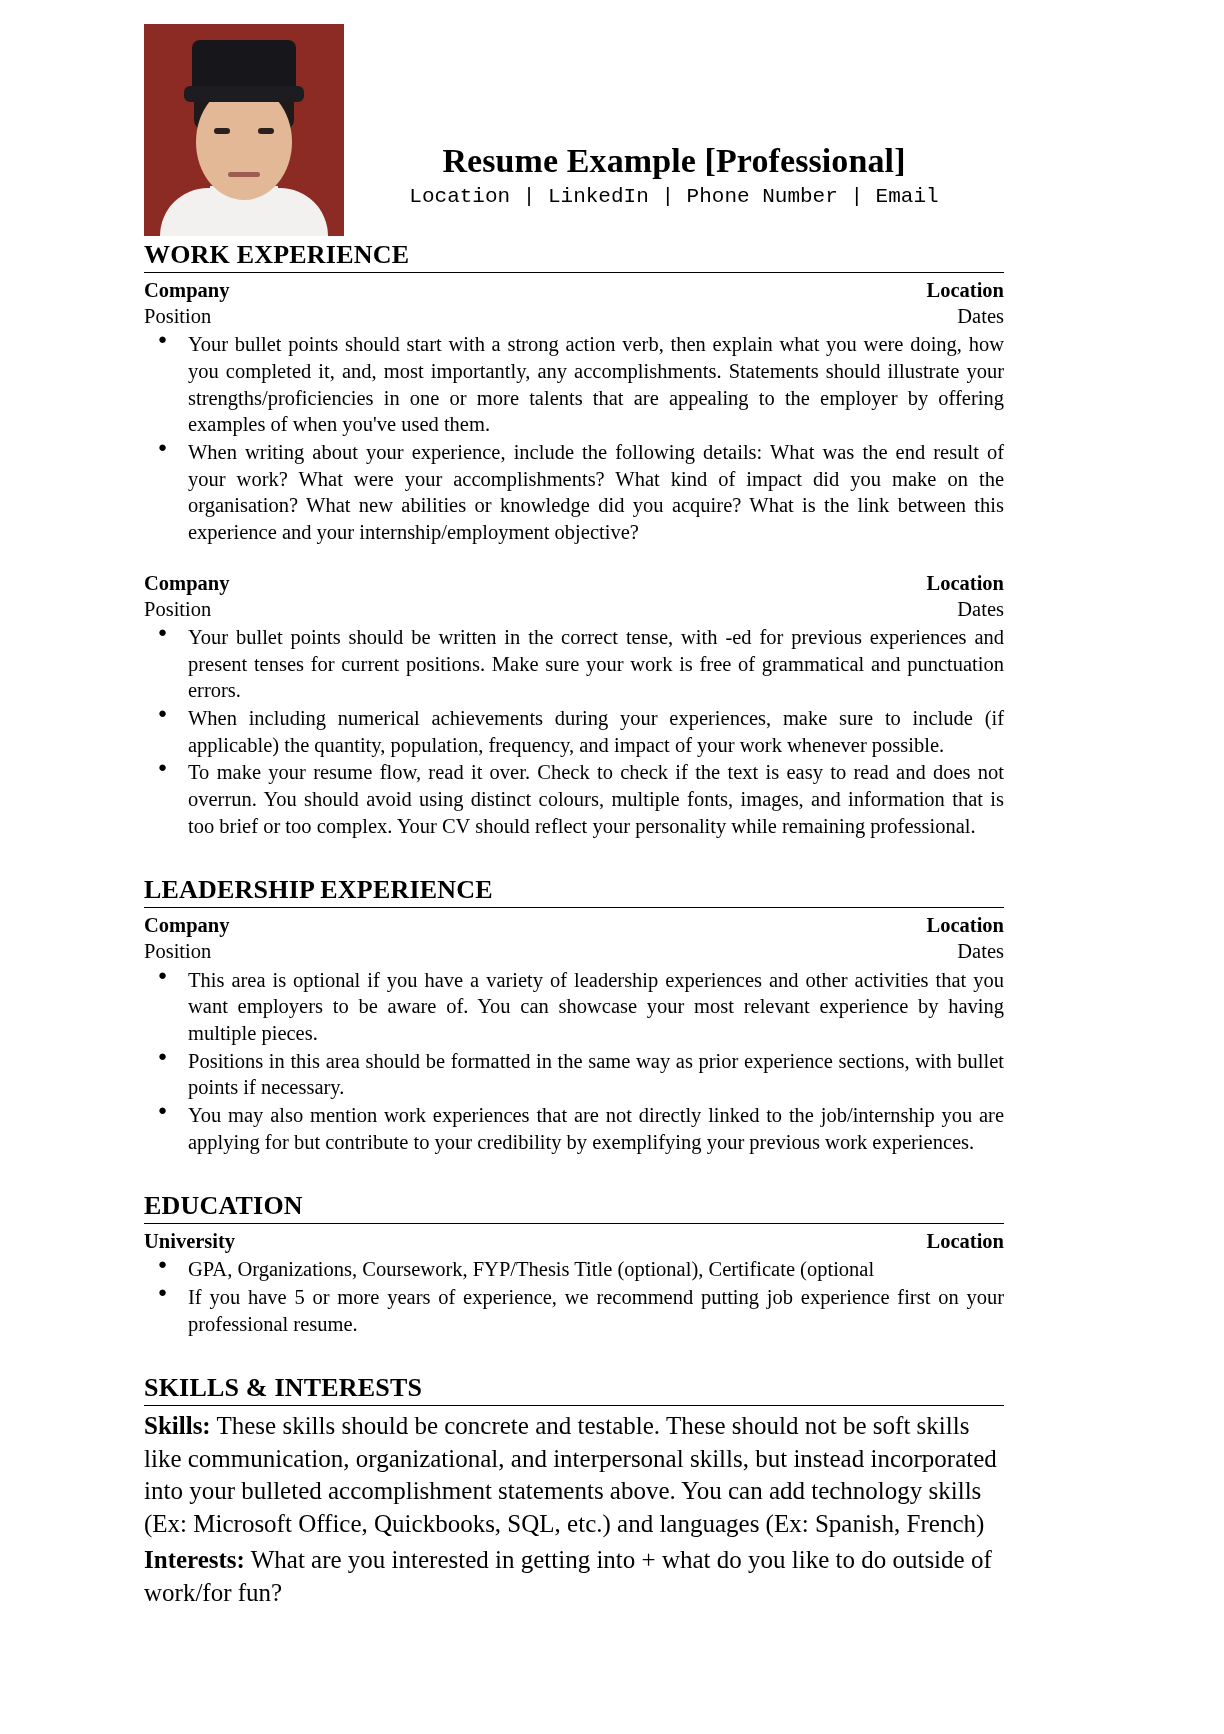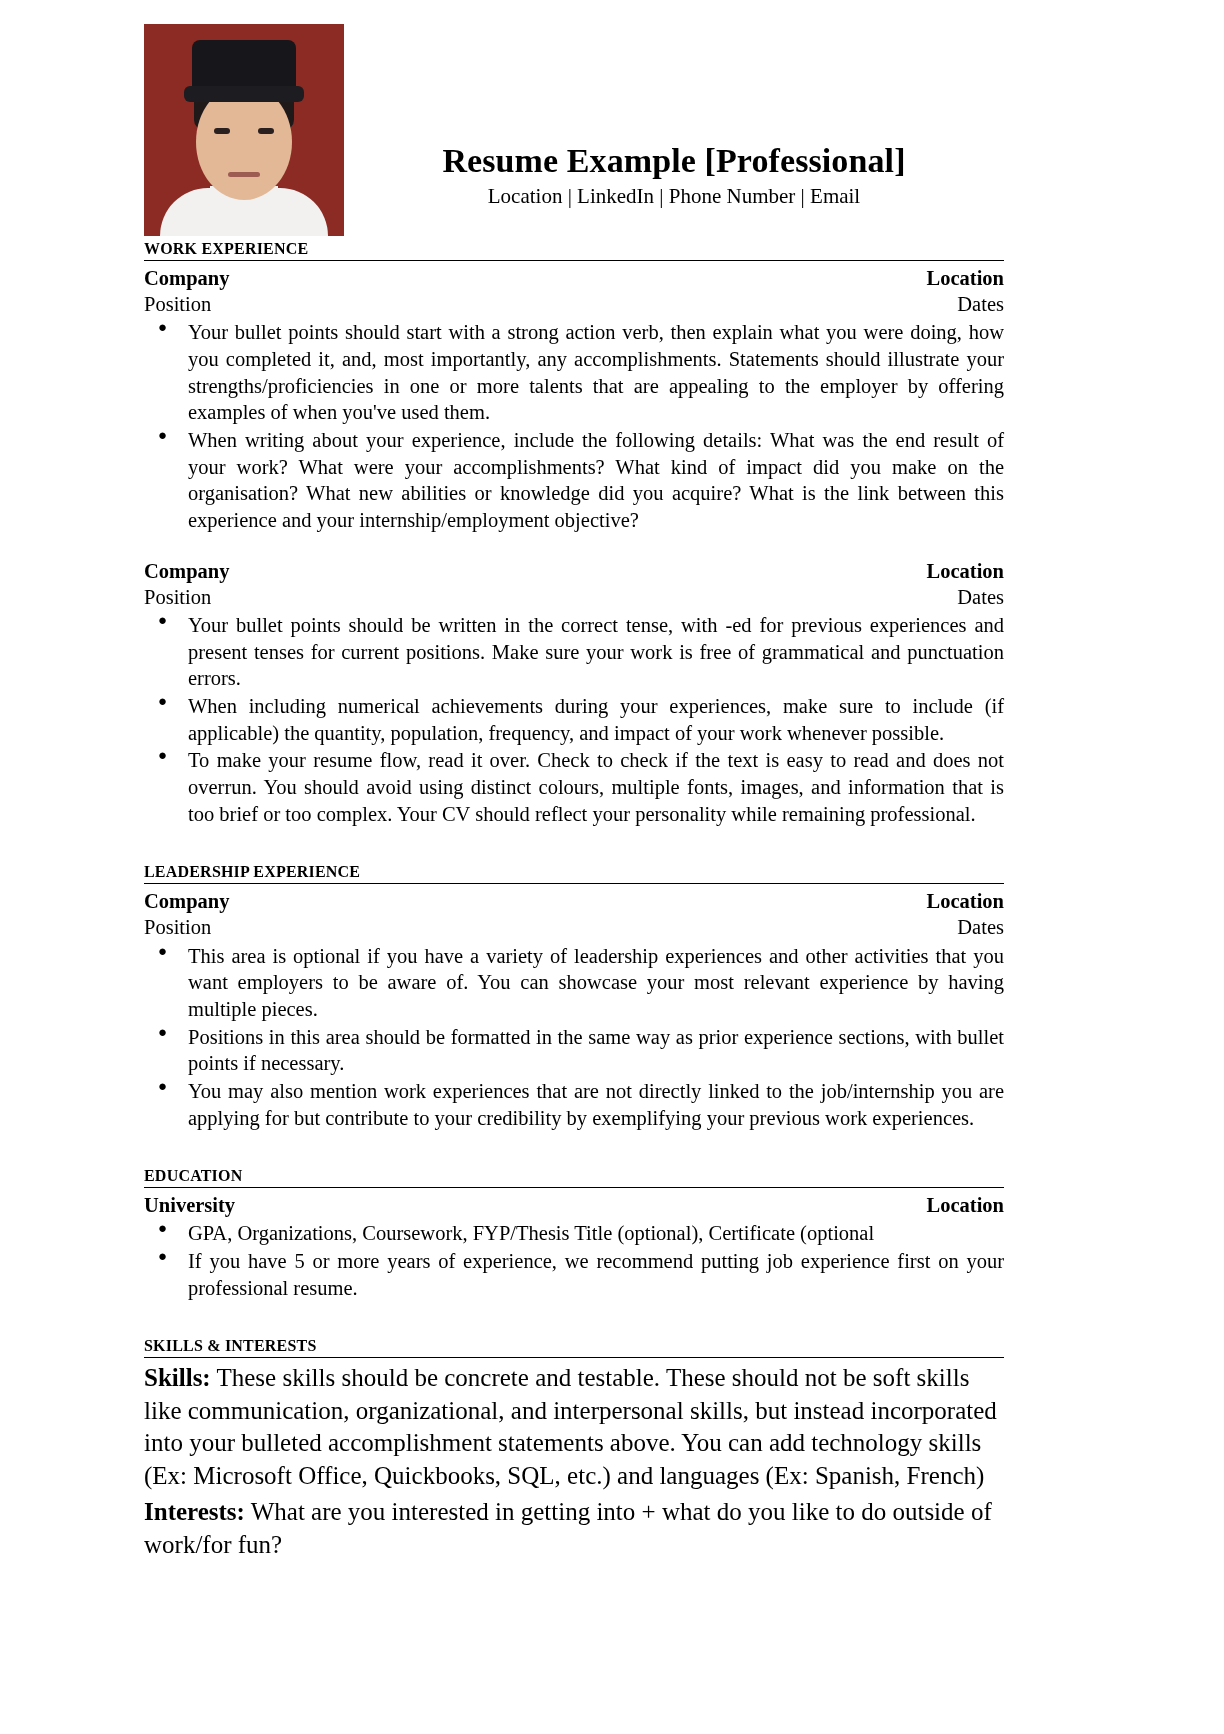--- a/index.html
+++ b/index.html
@@ -143,24 +143,25 @@
   .doc-title {
     font-size: 34px;
     font-weight: bold;
     letter-spacing: 0.1px;
     line-height: 1.12;
   }
   .contact-line {
     font-size: 21px;
     margin-top: 4px;
     line-height: 1.2;
+    font-family: Liberation Mono, monospace;
   }
   
   .section-head {
-    font-size: 16px;
+    font-size: 26px;
     font-weight: bold;
     letter-spacing: 0.2px;
     margin-top: 12px;
     padding-bottom: 1px;
   }
   .rule {
     border-bottom: 1.4px solid #000;
     margin: 1px 0 4px 0;
   }
   .entry { margin-bottom: 2px; }

